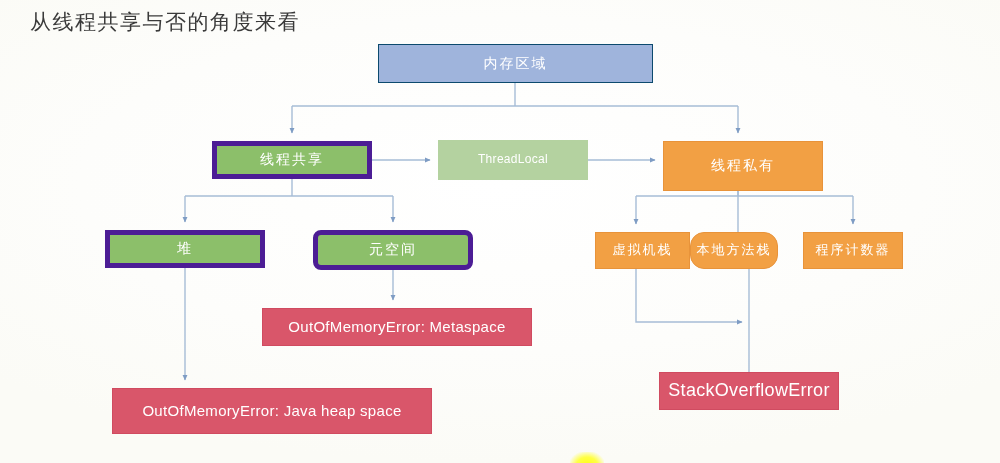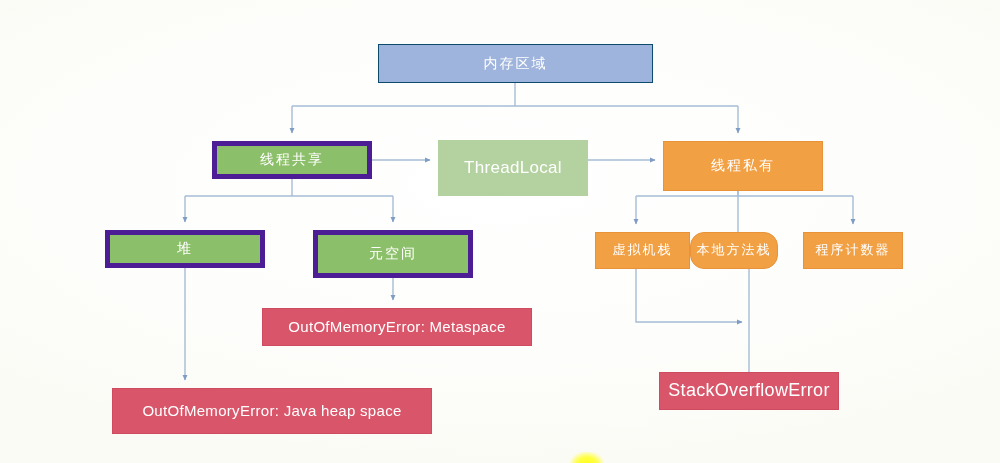--- a/index.html
+++ b/index.html
@@ -94,20 +94,21 @@
     pointer-events: none;
   }
 </style>
 </head>
 <body>
 
 <div id="page">
 
   <div id="paper-texture"></div>
 
+  <div id="title">从线程共享与否的角度来看</div>
 
   <svg id="wires" viewBox="0 0 1000 463" xmlns="http://www.w3.org/2000/svg">
     <defs>
       <marker id="arrowhead" markerWidth="7" markerHeight="7" refX="5.4" refY="3" orient="auto" markerUnits="userSpaceOnUse">
         <path d="M0,0.4 L6,3 L0,5.6 Z" fill="#7e9cc4"></path>
       </marker>
     </defs>
     <g fill="none" stroke="#a6bcd6" stroke-width="1.4">
 
       <g>
@@ -143,24 +144,24 @@
       <path d="M636,269 L636,322 L742,322" marker-end="url(#arrowhead)"></path>
 
       <path d="M749,269 L749,380" marker-end="url(#arrowhead)"></path>
 
     </g>
   </svg>
 
   <div id="nodes">
       <div class="node blue cn" style="left: 378px; top: 44px; width: 275px; height: 39px; font-size: 14px;">内存区域</div>
       <div class="node green cn" style="left: 212px; top: 141px; width: 160px; height: 38px; font-size: 14px;">线程共享</div>
-      <div class="node green-light en" style="left: 438px; top: 140px; width: 150px; height: 56px; font-size: 17px;">ThreadLocal</div>
+      <div class="node green-light en" style="left: 438px; top: 140px; width: 150px; height: 40px; font-size: 12px;">ThreadLocal</div>
       <div class="node orange cn" style="left: 663px; top: 141px; width: 160px; height: 50px; font-size: 14px;">线程私有</div>
       <div class="node green cn" style="left: 105px; top: 230px; width: 160px; height: 38px; font-size: 14px;">堆</div>
-      <div class="node green cn" style="left: 313px; top: 230px; width: 160px; height: 48px; font-size: 14px;">元空间</div>
+      <div class="node green cn" style="left: 313px; top: 230px; width: 160px; height: 40px; font-size: 14px; border-radius: 8px;">元空间</div>
       <div class="node orange cn" style="left: 595px; top: 232px; width: 95px; height: 37px; font-size: 13px;">虚拟机栈</div>
       <div class="node orange cn" style="left: 690px; top: 232px; width: 88px; height: 37px; font-size: 13px; border-radius: 14px;">本地方法栈</div>
       <div class="node orange cn" style="left: 803px; top: 232px; width: 100px; height: 37px; font-size: 13px;">程序计数器</div>
       <div class="node red en" style="left: 262px; top: 308px; width: 270px; height: 38px; font-size: 15px;">OutOfMemoryError: Metaspace</div>
       <div class="node red en" style="left: 112px; top: 388px; width: 320px; height: 46px; font-size: 15px;">OutOfMemoryError: Java heap space</div>
       <div class="node red en" style="left: 659px; top: 372px; width: 180px; height: 38px; font-size: 18px;">StackOverflowError</div>
     </div>
 
   <div id="yellow-mark"></div>
 

